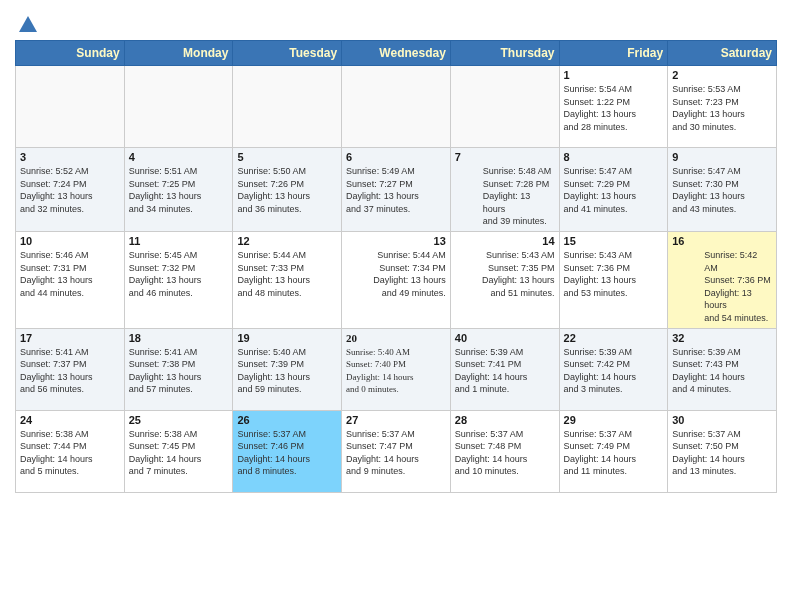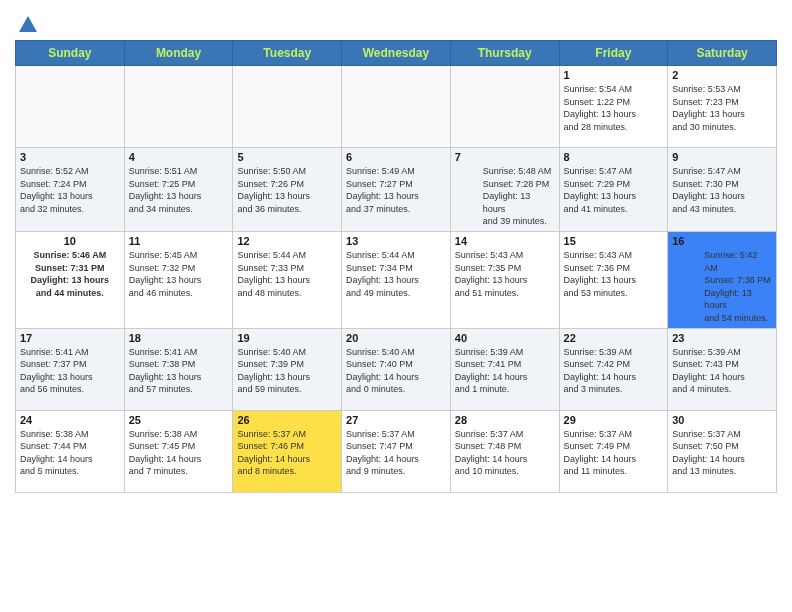--- a/index.html
+++ b/index.html
@@ -52,25 +52,25 @@
       font-size: 14px;
       color: #333;
     }
     table {
       width: 100%;
       border-collapse: collapse;
       table-layout: fixed;
     }
     thead tr th {
       background-color: #3a75b5;
-      color: #bef264;
+      color: #fef9c3;
       font-size: 12px;
       font-weight: bold;
       padding: 5px 4px;
-      text-align: center;
+      text-align: right;
       border: 1px solid #2a65a5;
     }
     tbody tr td {
       border: 1px solid #ccc;
       vertical-align: top;
       padding: 3px 4px;
       font-size: 9.5px;
       color: #333;
       height: 82px;
       background: #fff;
@@ -197,63 +197,63 @@
           </td>
           <td style="background: rgb(240, 244, 248);">
             <span class="day-num">9</span>
             <div class="day-detail" style="white-space: pre-line;">Sunrise: 5:47 AM
 Sunset: 7:30 PM
 Daylight: 13 hours
 and 43 minutes.</div>
           </td>
         </tr>
         <tr>
-          <td style="background: rgb(255, 255, 255); text-align: center;">
+          <td style="background: rgb(255, 255, 255);">
             <span class="day-num">10</span>
-            <div class="day-detail" style="white-space: pre-line; font-weight: bold;">Sunrise: 5:46 AM
+            <div class="day-detail" style="white-space: pre-line;">Sunrise: 5:46 AM
 Sunset: 7:31 PM
 Daylight: 13 hours
 and 44 minutes.</div>
           </td>
           <td style="background: rgb(255, 255, 255);">
             <span class="day-num">11</span>
             <div class="day-detail" style="white-space: pre-line;">Sunrise: 5:45 AM
 Sunset: 7:32 PM
 Daylight: 13 hours
 and 46 minutes.</div>
           </td>
           <td style="background: rgb(255, 255, 255);">
             <span class="day-num">12</span>
             <div class="day-detail" style="white-space: pre-line;">Sunrise: 5:44 AM
 Sunset: 7:33 PM
 Daylight: 13 hours
 and 48 minutes.</div>
           </td>
-          <td style="background: rgb(255, 255, 255);">
+          <td style="background: rgb(255, 255, 255); text-align: right;">
             <span class="day-num">13</span>
             <div class="day-detail" style="white-space: pre-line;">Sunrise: 5:44 AM
 Sunset: 7:34 PM
 Daylight: 13 hours
 and 49 minutes.</div>
           </td>
-          <td style="background: rgb(255, 255, 255);">
+          <td style="background: rgb(255, 255, 255); text-align: right;">
             <span class="day-num">14</span>
             <div class="day-detail" style="white-space: pre-line;">Sunrise: 5:43 AM
 Sunset: 7:35 PM
 Daylight: 13 hours
 and 51 minutes.</div>
           </td>
           <td style="background: rgb(255, 255, 255);">
             <span class="day-num">15</span>
             <div class="day-detail" style="white-space: pre-line;">Sunrise: 5:43 AM
 Sunset: 7:36 PM
 Daylight: 13 hours
 and 53 minutes.</div>
           </td>
-          <td style="background: #3b82f6;">
+          <td style="background: #fef9c3;">
             <span class="day-num">16</span>
             <div class="day-detail" style="white-space: pre-line; margin-left: 32px;">Sunrise: 5:42 AM
 Sunset: 7:36 PM
 Daylight: 13 hours
 and 54 minutes.</div>
           </td>
         </tr>
         <tr>
           <td style="background: rgb(240, 244, 248);">
             <span class="day-num">17</span>
@@ -269,21 +269,21 @@
 Daylight: 13 hours
 and 57 minutes.</div>
           </td>
           <td style="background: rgb(240, 244, 248); margin-left: 33px;">
             <span class="day-num">19</span>
             <div class="day-detail" style="white-space: pre-line;">Sunrise: 5:40 AM
 Sunset: 7:39 PM
 Daylight: 13 hours
 and 59 minutes.</div>
           </td>
-          <td style="background: rgb(240, 244, 248);">
+          <td style="background: rgb(240, 244, 248); font-family: Liberation Serif, serif;">
             <span class="day-num">20</span>
             <div class="day-detail" style="white-space: pre-line;">Sunrise: 5:40 AM
 Sunset: 7:40 PM
 Daylight: 14 hours
 and 0 minutes.</div>
           </td>
           <td style="background: rgb(240, 244, 248);">
             <span class="day-num">40</span>
             <div class="day-detail" style="white-space: pre-line;">Sunrise: 5:39 AM
 Sunset: 7:41 PM
@@ -291,21 +291,21 @@
 and 1 minute.</div>
           </td>
           <td style="background: rgb(240, 244, 248);">
             <span class="day-num">22</span>
             <div class="day-detail" style="white-space: pre-line;">Sunrise: 5:39 AM
 Sunset: 7:42 PM
 Daylight: 14 hours
 and 3 minutes.</div>
           </td>
           <td style="background: rgb(240, 244, 248);">
-            <span class="day-num">23</span>
+            <span class="day-num">32</span>
             <div class="day-detail" style="white-space: pre-line;">Sunrise: 5:39 AM
 Sunset: 7:43 PM
 Daylight: 14 hours
 and 4 minutes.</div>
           </td>
         </tr>
         <tr>
           <td style="background: rgb(255, 255, 255);">
             <span class="day-num">24</span>
             <div class="day-detail" style="white-space: pre-line;">Sunrise: 5:38 AM
@@ -313,21 +313,21 @@
 Daylight: 14 hours
 and 5 minutes.</div>
           </td>
           <td style="background: rgb(255, 255, 255);">
             <span class="day-num">25</span>
             <div class="day-detail" style="white-space: pre-line;">Sunrise: 5:38 AM
 Sunset: 7:45 PM
 Daylight: 14 hours
 and 7 minutes.</div>
           </td>
-          <td style="background: #fde047; margin-left: 12px;">
+          <td style="background: #7dd3fc; margin-left: 12px;">
             <span class="day-num">26</span>
             <div class="day-detail" style="white-space: pre-line;">Sunrise: 5:37 AM
 Sunset: 7:46 PM
 Daylight: 14 hours
 and 8 minutes.</div>
           </td>
           <td style="background: rgb(255, 255, 255);">
             <span class="day-num">27</span>
             <div class="day-detail" style="white-space: pre-line;">Sunrise: 5:37 AM
 Sunset: 7:47 PM

